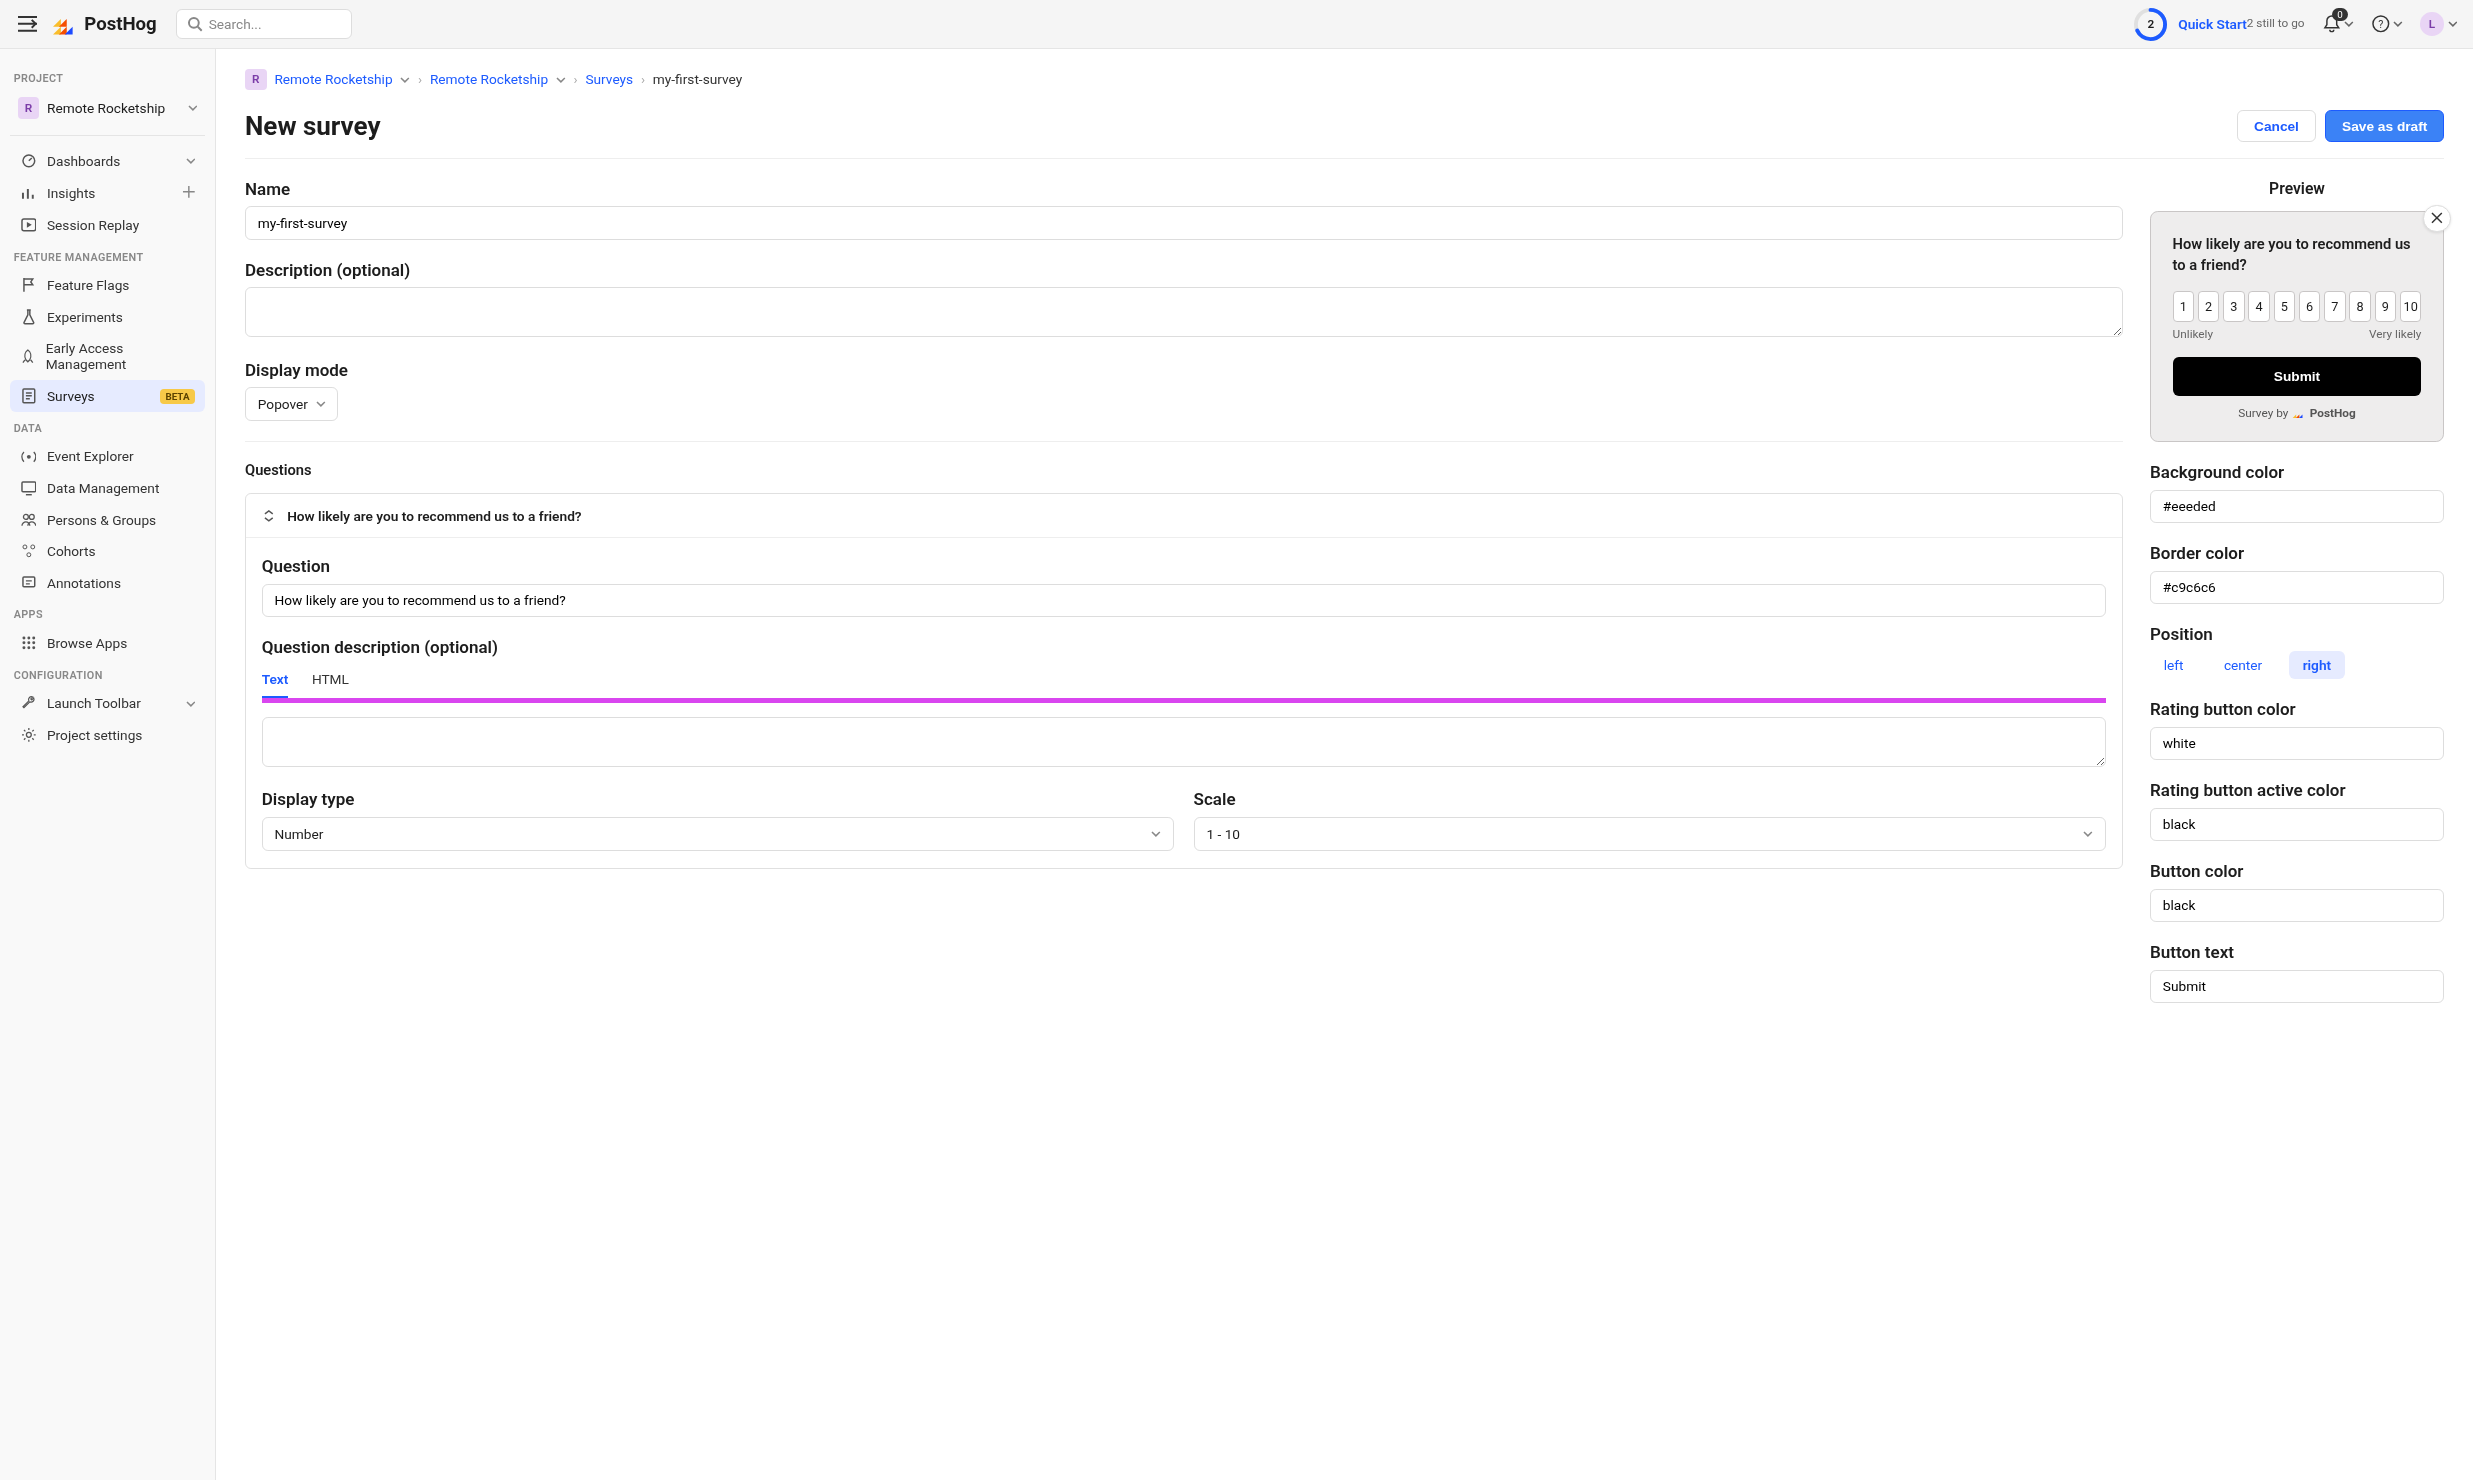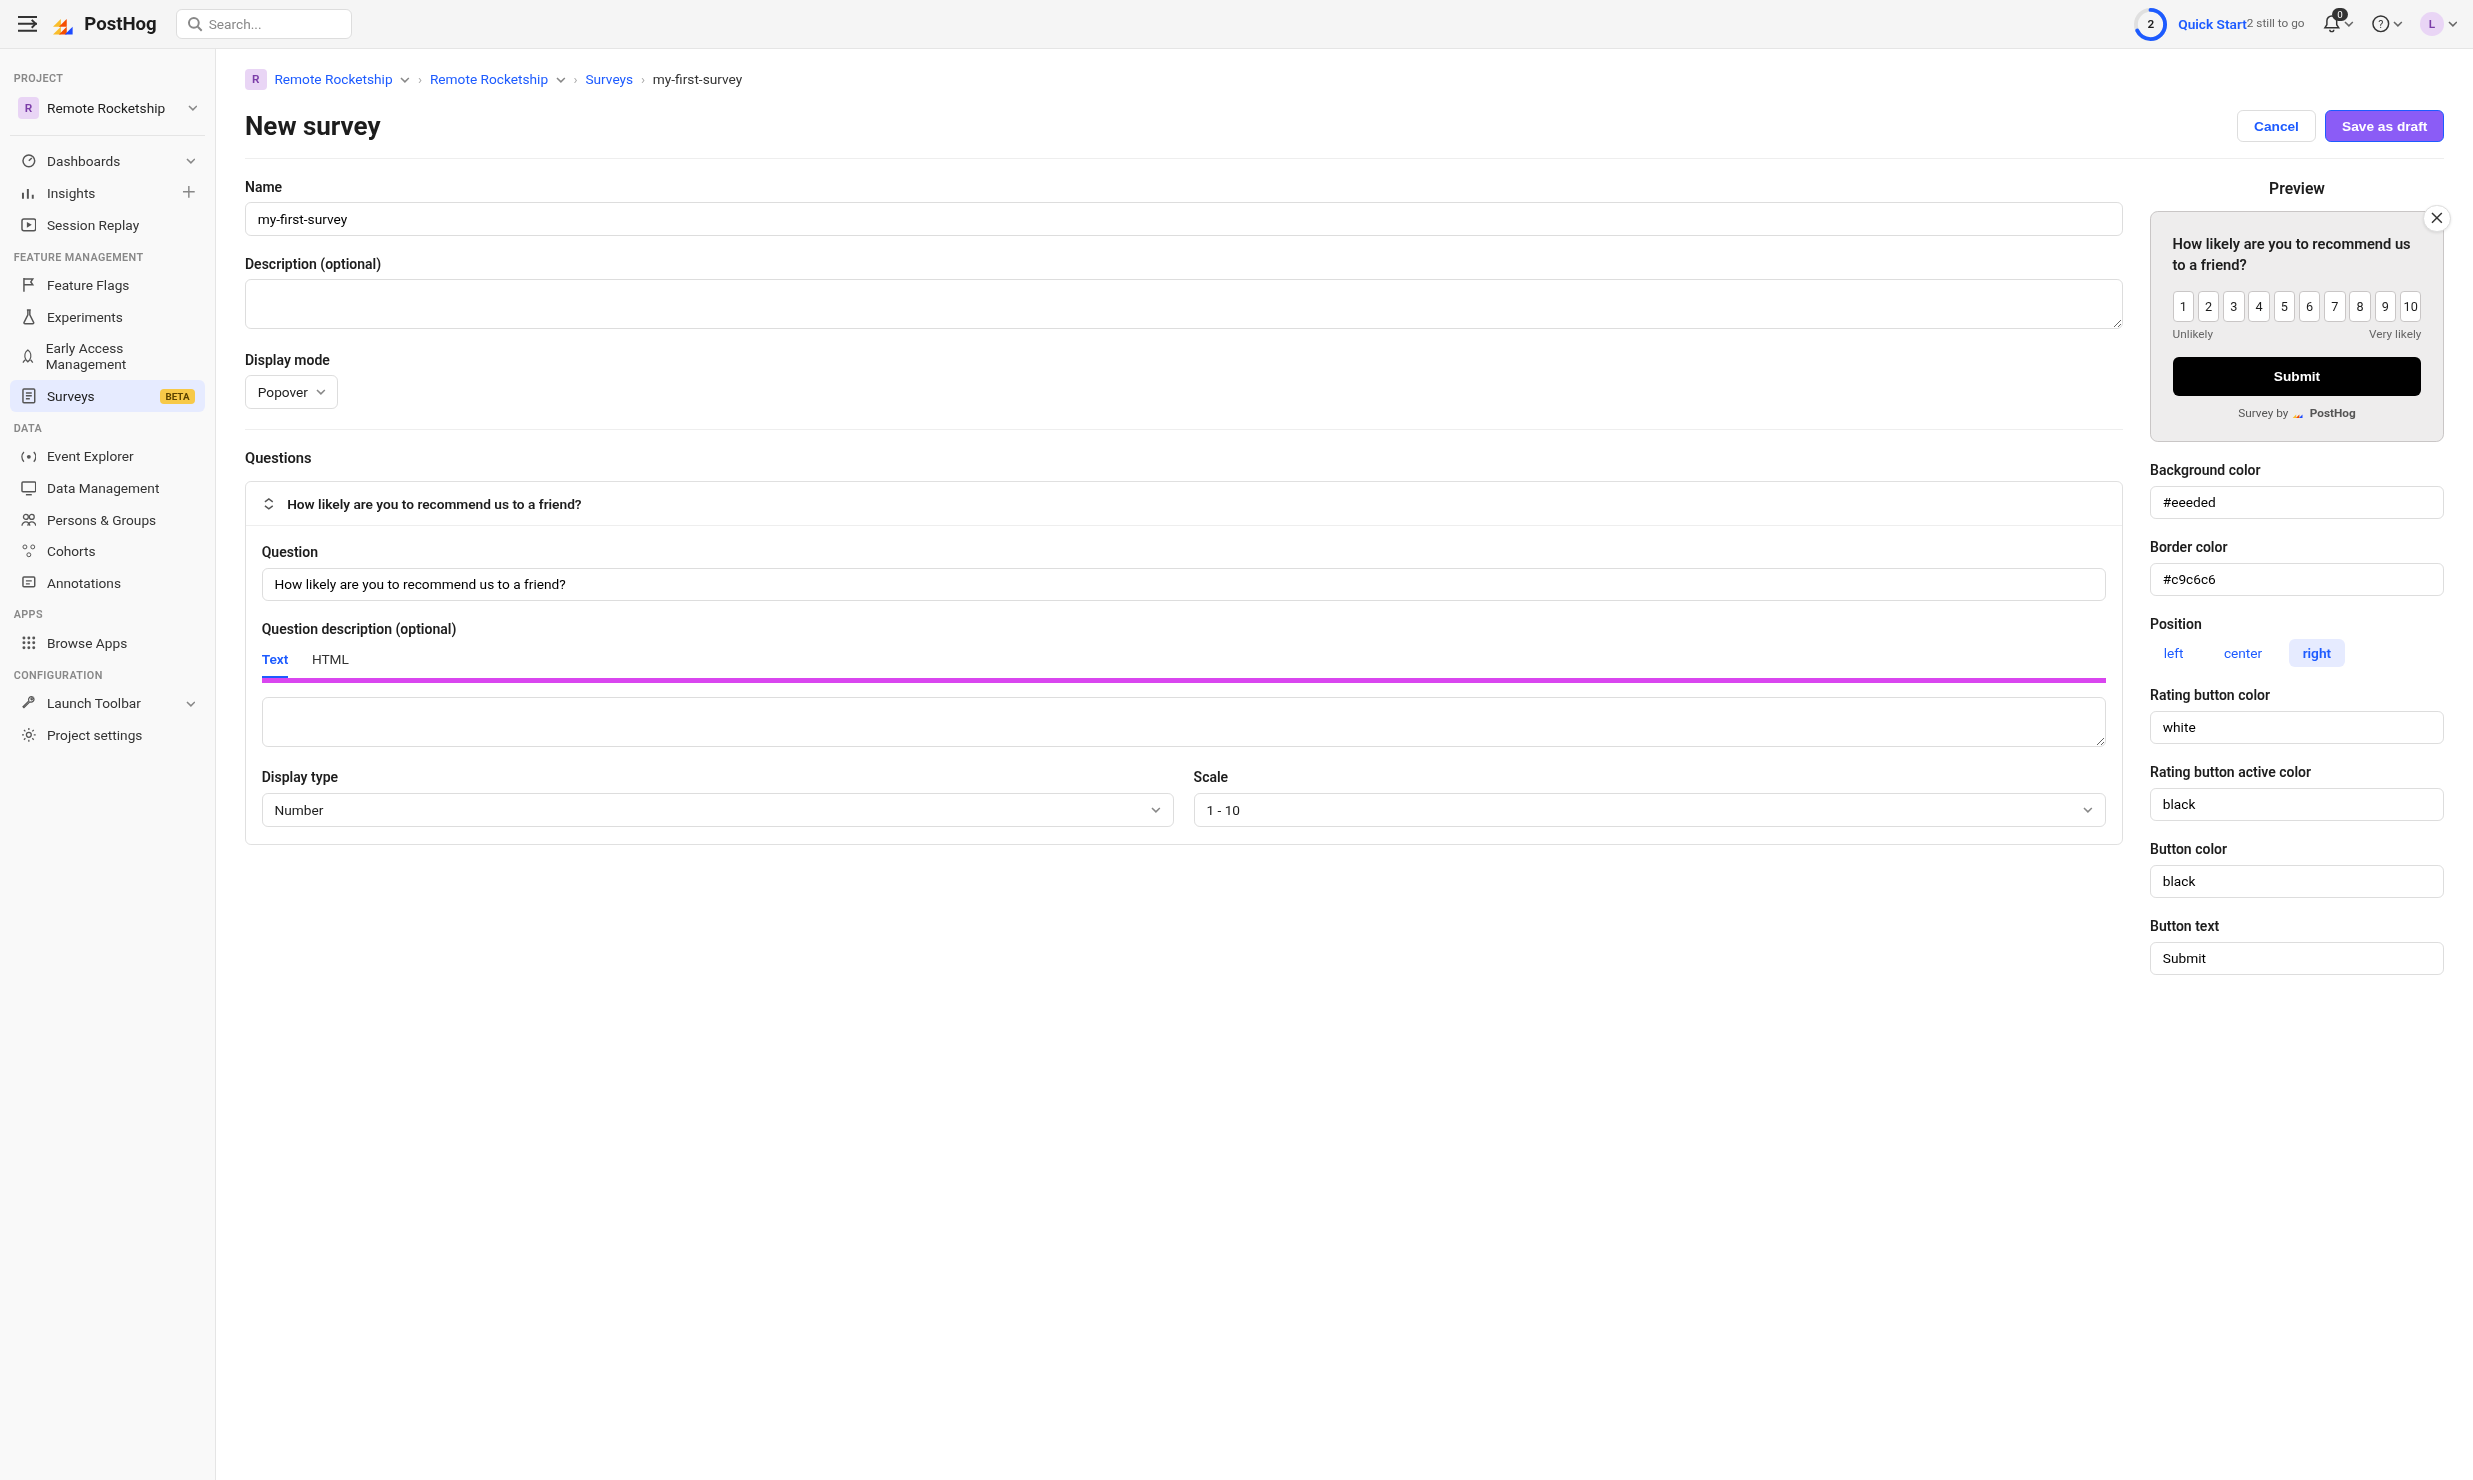--- a/index.html
+++ b/index.html
@@ -39,26 +39,26 @@
 .breadcrumbs a { color: #1d5bff; text-decoration: none; }
 .breadcrumbs .sep { color: #aaa; }
 .breadcrumbs .bc-av { width: 21.6px; height: 21.6px; background: #e9d5f5; color: #7b3ca8; border-radius: 3.9px; display: flex; align-items: center; justify-content: center; font-size: 11.8px; font-weight: 600; }
 .breadcrumbs .current { color: #333; }
 .dd-caret { color: #888; cursor: pointer; }
 .page-head { display: flex; align-items: center; justify-content: space-between; margin-bottom: 15.7px; }
 .page-title { font-size: 26px; font-weight: 700; }
 .page-actions { display: flex; gap: 9.8px; }
 .btn { border-radius: 5.9px; padding: 7.8px 15.7px; font-size: 13.7px; font-weight: 600; cursor: pointer; border: 1px solid #ddd; background: #fff; }
 .btn.link { color: #1d5bff; border: 1px solid #ddd; }
-.btn.primary { background: #8b5cf6; color: #fff; border-color: #1d5bff; }
+.btn.primary { background: #3b82f6; color: #fff; border-color: #1d5bff; }
 hr.div { border: none; border-top: 1px solid #eee; margin: 11.8px 0 19.6px; }
 .form-grid { display: flex; gap: 27.4px; }
 .form-left { flex: 1; min-width: 0; }
 .form-right { width: 294px; }
-.form-label { font-size: 14px; font-weight: 600; margin-bottom: 7.8px; display: block; }
+.form-label { font-size: 17px; font-weight: 600; margin-bottom: 7.8px; display: block; }
 .input, .textarea, .select { width: 100%; border: 1px solid #ddd; border-radius: 5.9px; padding: 7.8px 11.8px; font-size: 13.7px; font-family: inherit; background: #fff; }
 .textarea { resize: vertical; min-height: 49px; }
 .field { margin-bottom: 19.6px; }
 .select-btn { display: inline-flex; align-items: center; gap: 7.8px; border: 1px solid #ddd; border-radius: 5.9px; padding: 7.8px 11.8px; background: #fff; cursor: pointer; font-size: 13.7px; }
 .section-h { font-weight: 600; font-size: 14.7px; margin: 9.8px 0 13.7px; }
 .question-card { border: 1px solid #e0e0e0; border-radius: 5.9px; }
 .question-head { display: flex; align-items: center; gap: 11.8px; padding: 13.7px 15.7px; border-bottom: 1px solid #eee; font-weight: 600; cursor: pointer; }
 .question-body { padding: 17.6px 15.7px; }
 .tabs { display: flex; gap: 23.5px; border-bottom: 5px solid #d946ef; margin-bottom: 13.7px; }
 .tab { padding: 5.9px 0 9.8px; font-size: 13.7px; cursor: pointer; color: #333; }

